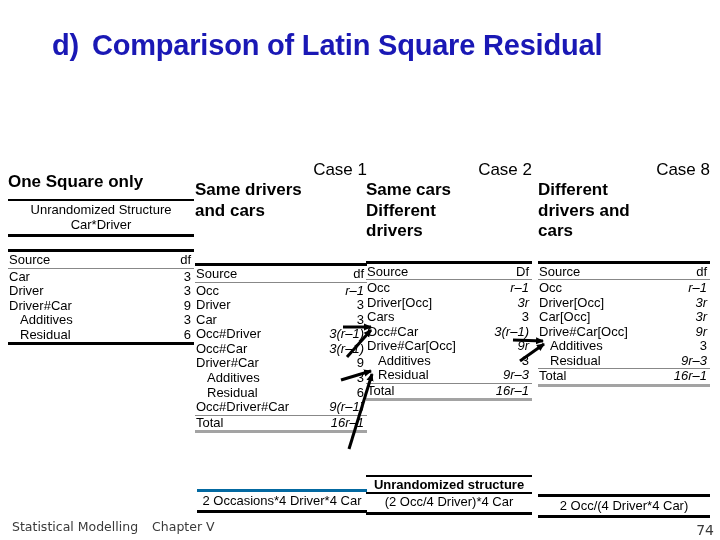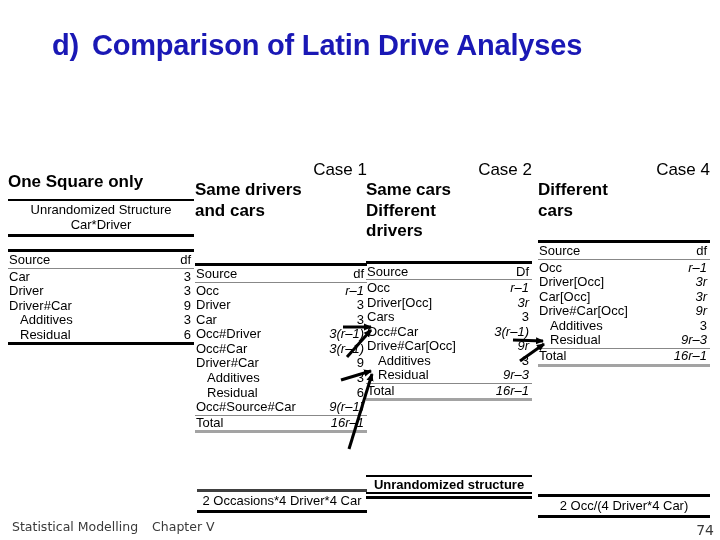--- a/index.html
+++ b/index.html
@@ -103,21 +103,21 @@
   table.anova tr.total td {
     border-top: 1px solid #888;
     border-bottom: 3px solid #a3a3a3;
   }
   table.anova tr.last td { border-bottom: 3px solid #000; }
   .indent { padding-left: 12px !important; }
   .it { font-style: italic; }
 
   
   .footbox {
-    border-top: 3px solid #404040;
+    border-top: 3px solid #0369a1;
     border-bottom: 3px solid #000;
     font-size: 13px;
     text-align: center;
     line-height: 1.18;
     padding: 1px 0 2px 0;
   }
   .footbox .ftitle { font-weight: bold; }
   .footbox .fbody  { }
 
   #foot-case1 { position: absolute; left: 197px; top: 489px; width: 170px; }
@@ -152,21 +152,21 @@
     position: absolute;
     left: 0; top: 0;
     width: 720px; height: 540px;
     pointer-events: none;
   }
 </style>
 </head>
 <body>
 
 <div id="slide-title">
-  <span class="marker">d)</span><span class="ttext">Comparison of Latin Drive Analyses</span>
+  <span class="marker">d)</span><span class="ttext">Comparison of Latin Square Residual</span>
 </div>
 
 <div class="col" id="col-one">
   <div class="col-title">One Square only</div>
   <div class="struct-box">
     <div class="l1">Unrandomized Structure</div>
     <div class="l2">Car*Driver</div>
   </div>
   <div style="height:12px"></div>
   <table class="anova">
@@ -236,21 +236,21 @@
       </tr>
       <tr>
         <td class="src indent">Additives</td>
         <td class="df">3</td>
       </tr>
       <tr>
         <td class="src indent">Residual</td>
         <td class="df">6</td>
       </tr>
       <tr>
-        <td class="src">Occ#Source#Car</td>
+        <td class="src">Occ#Driver#Car</td>
         <td class="df it">9(r–1)</td>
       </tr>
       <tr class="total">
         <td class="src">Total</td>
         <td class="df it">16r–1</td>
       </tr>
     </tbody>
   </table>
 </div>
 
@@ -296,22 +296,23 @@
       </tr>
       <tr class="total">
         <td class="src">Total</td>
         <td class="df it">16r–1</td>
       </tr>
     </tbody>
   </table>
 </div>
 
 <div class="col" id="col-case3">
-  <div class="case-label">Case 4</div>
+  <div class="case-label">Case 8</div>
   <div class="case-sub">Different</div>
+  <div class="case-sub">drivers and</div>
   <div class="case-sub">cars</div>
   <div style="height:19px"></div>
   <table class="anova">
     <tbody>
       <tr class="hdr">
         <td class="src">Source</td>
         <td class="df">df</td>
       </tr>
       <tr class="first">
         <td class="src">Occ</td>
@@ -344,20 +345,21 @@
     </tbody>
   </table>
 </div>
 
 <div class="footbox" id="foot-case1">
   <div class="fbody">2 Occasions*4 Driver*4 Car</div>
 </div>
 
 <div class="footbox" id="foot-case2">
   <div class="ftitle">Unrandomized structure</div>
+  <div class="fbody">(2 Occ/4 Driver)*4 Car</div>
 </div>
 
 <div class="footbox" id="foot-case3">
   <div class="fbody">2 Occ/(4 Driver*4 Car)</div>
 </div>
 
 <svg id="arrows" viewBox="0 0 720 540">
   <defs>
     <marker id="ah" markerWidth="9" markerHeight="9" refX="7" refY="4.2" orient="auto" markerUnits="userSpaceOnUse">
       <path d="M0,0.6 L8,4.2 L0,7.8 z" fill="#000"></path>

